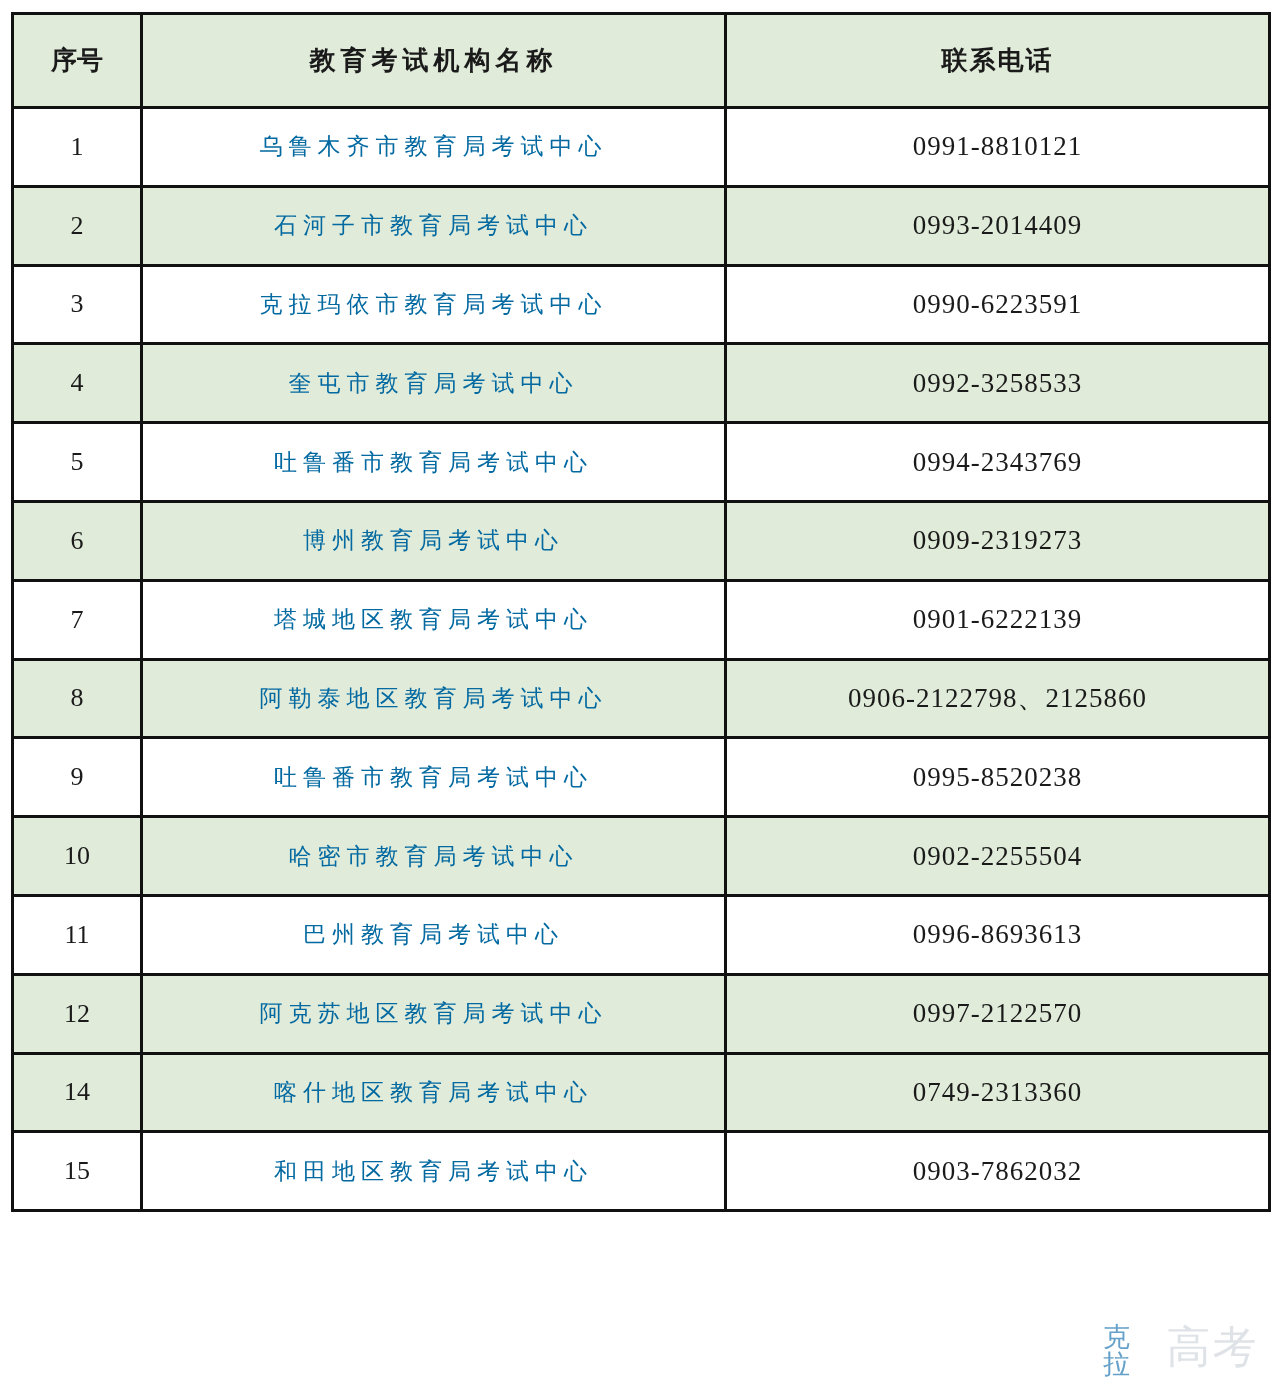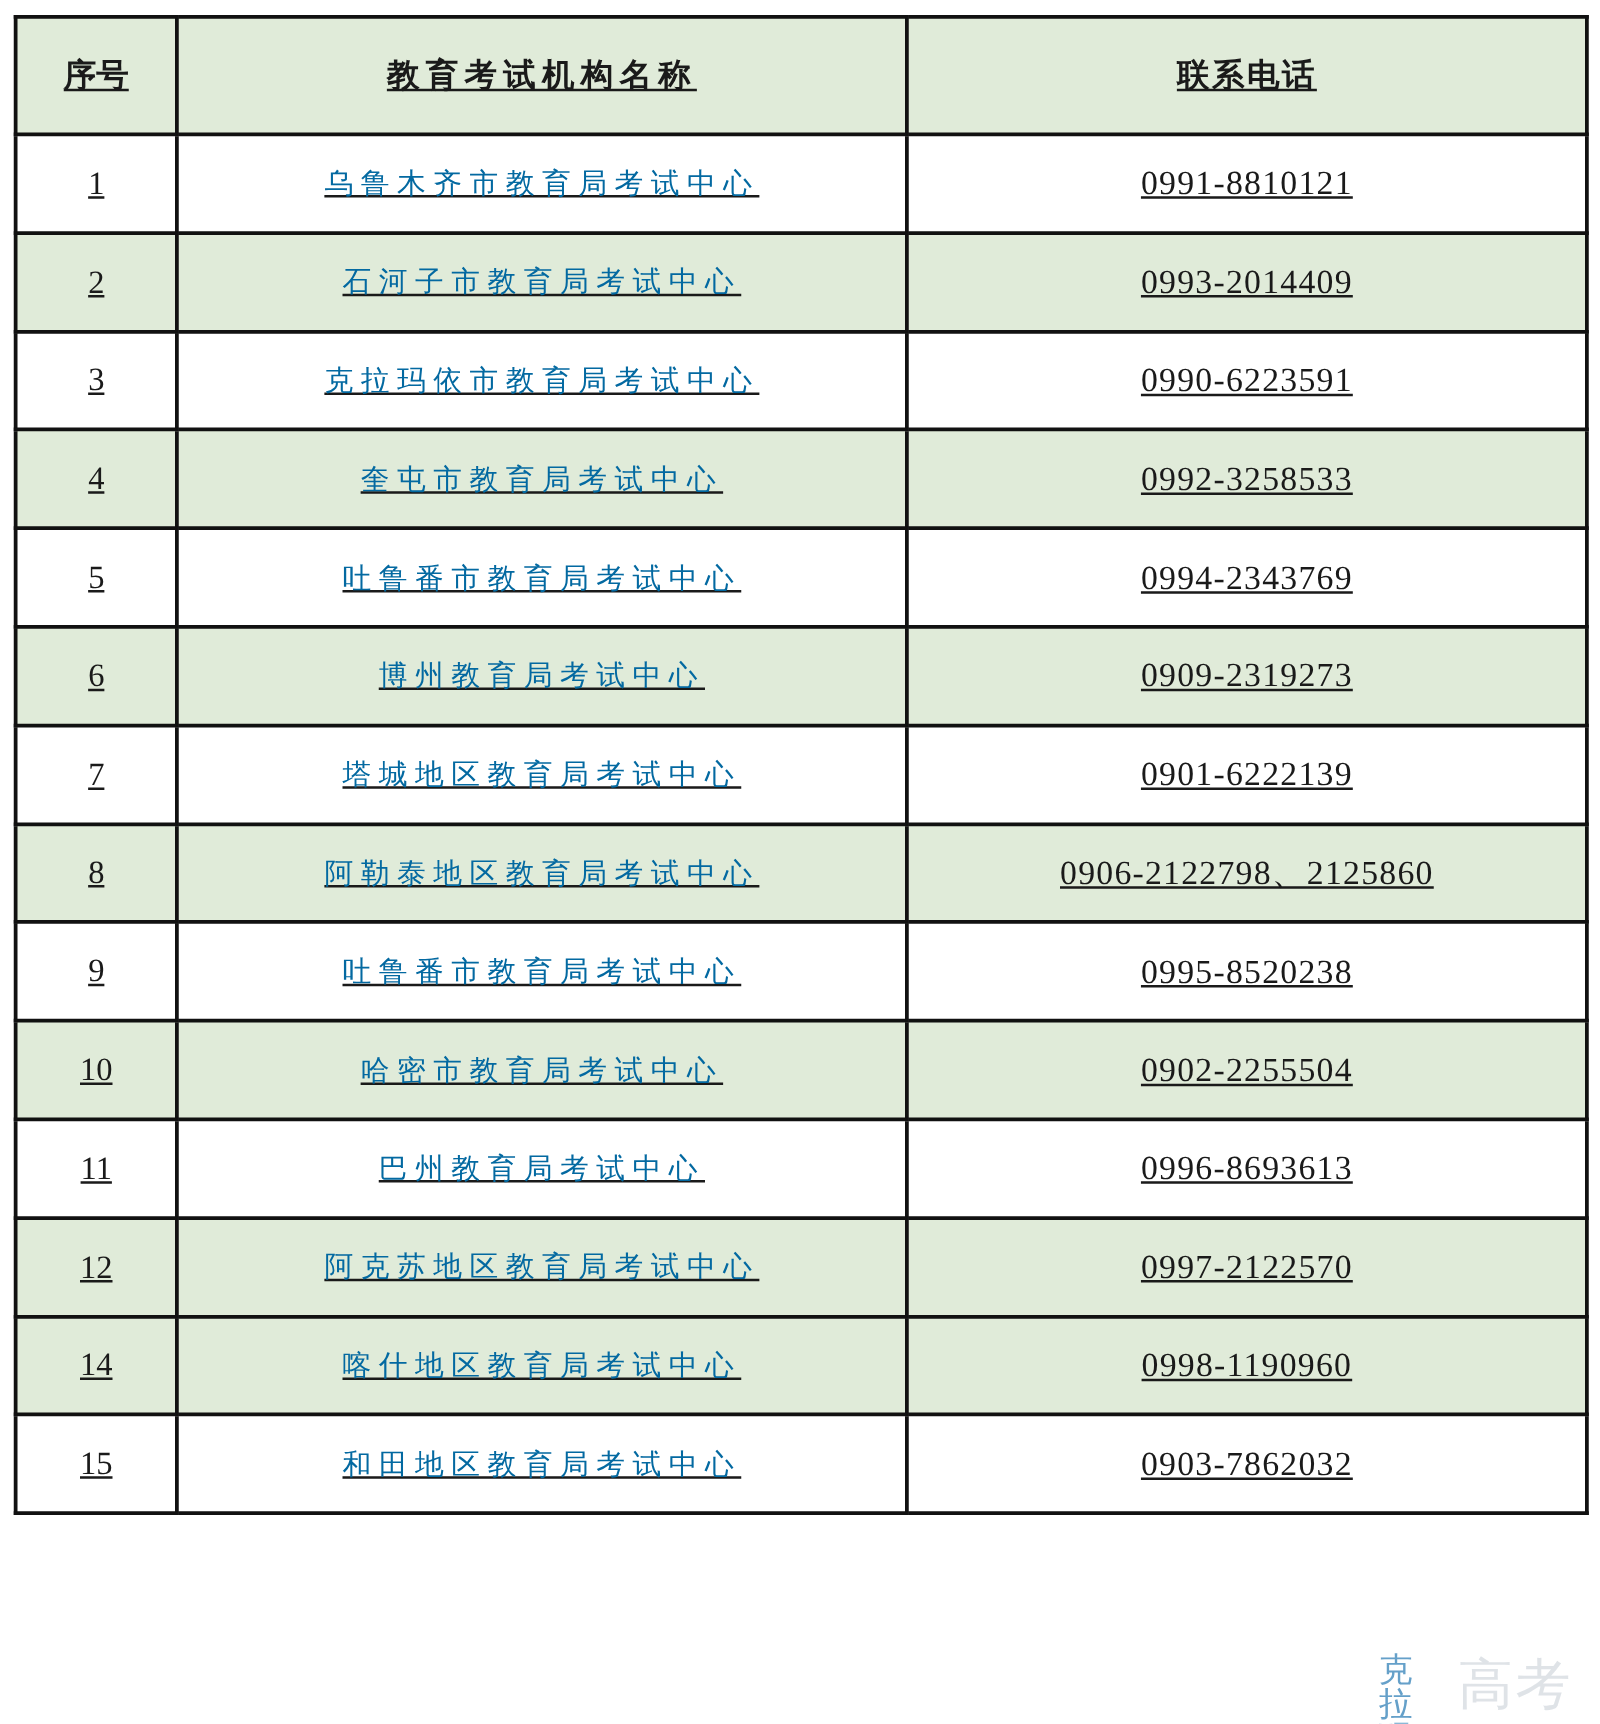--- a/index.html
+++ b/index.html
@@ -13,21 +13,20 @@
       position: relative;
       overflow: hidden;
       font-family: "DejaVu Serif", "Liberation Serif", serif;
       color: #1a1a1a;
     }
     .table-wrap {
       position: absolute;
       left: 11px;
       top: 12px;
       width: 1257px;
-      text-decoration: underline;
     }
     table {
       border-collapse: collapse;
       width: 1257px;
       table-layout: fixed;
     }
     col.c-no { width: 129px; }
     col.c-name { width: 584px; }
     col.c-phone { width: 544px; }
     th, td {
@@ -173,21 +172,21 @@
         <td class="phone">0996-8693613</td>
       </tr>
       <tr class="alt">
         <td class="no">12</td>
         <td class="name">阿克苏地区教育局考试中心</td>
         <td class="phone">0997-2122570</td>
       </tr>
       <tr class="alt">
         <td class="no">14</td>
         <td class="name">喀什地区教育局考试中心</td>
-        <td class="phone">0998-1190960</td>
+        <td class="phone">0749-2313360</td>
       </tr>
       <tr class="plain">
         <td class="no">15</td>
         <td class="name">和田地区教育局考试中心</td>
         <td class="phone">0903-7862032</td>
       </tr>
     </tbody>
   </table>
 </div>
 

